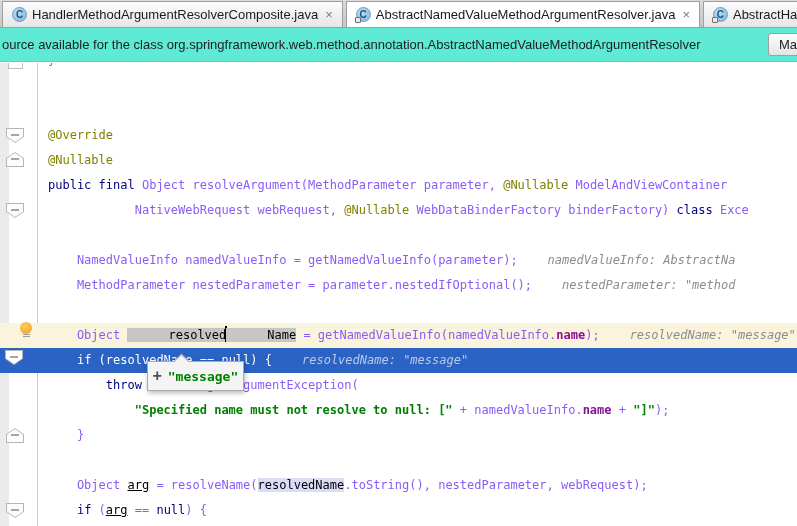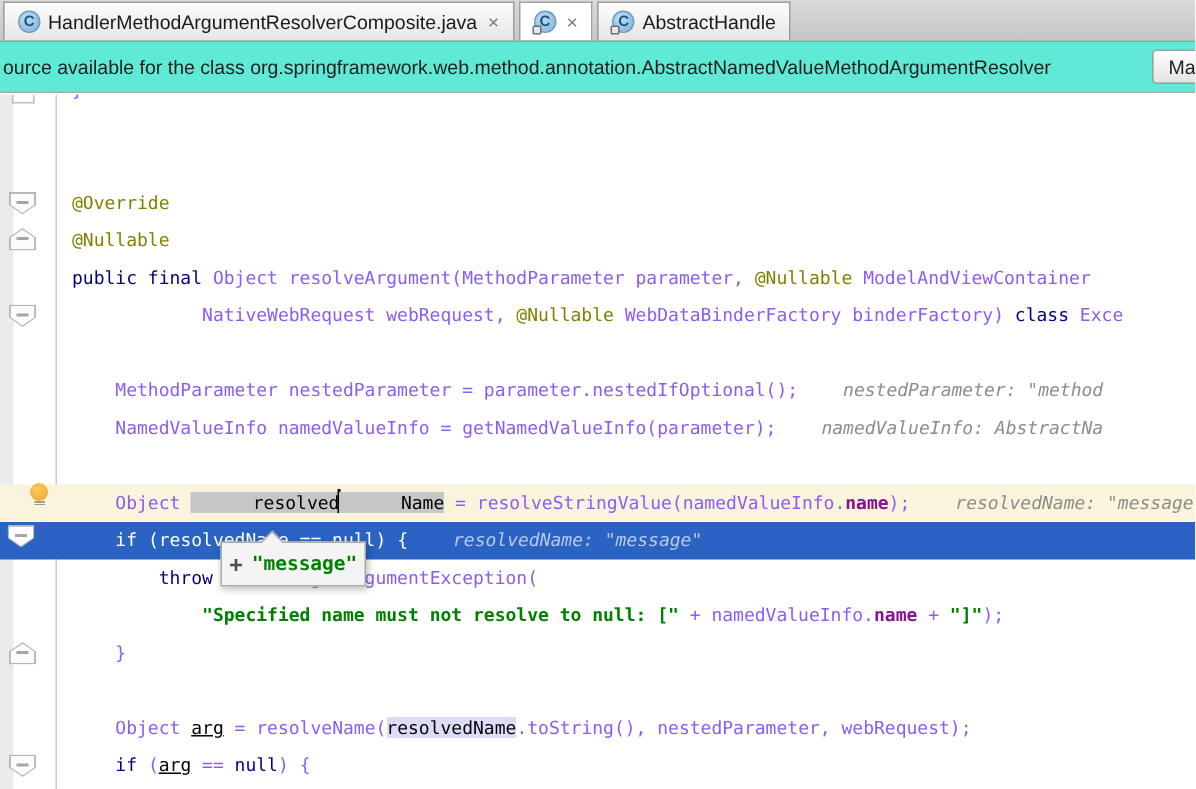--- a/index.html
+++ b/index.html
@@ -87,20 +87,21 @@
 <div class="app">
 
   <div class="tabbar">
       <div class="tab">
         <span class="cicon">C</span>
         <span>HandlerMethodArgumentResolverComposite.java</span>
         <span class="tclose">×</span>
       </div>
       <div class="tab active">
         <span class="cicon">C<span class="lock"></span></span>
+        <span>AbstractNamedValueMethodArgumentResolver.java</span>
         <span class="tclose">×</span>
       </div>
       <div class="tab">
         <span class="cicon">C<span class="lock"></span></span>
         <span>AbstractHandle</span>
       </div>
     </div>
 
   <div class="banner">
     <span class="banner-msg">ource available for the class org.springframework.web.method.annotation.AbstractNamedValueMethodArgumentResolver</span>
@@ -112,24 +113,24 @@
     <div class="vline"></div>
     <div class="rows">
         <div class="row"><span class="seg-plain">}</span></div>
         <div class="row"></div>
         <div class="row"></div>
         <div class="row"><span class="seg-ann">@Override</span></div>
         <div class="row"><span class="seg-ann">@Nullable</span></div>
         <div class="row"><span class="seg-kw">public final</span><span class="seg-plain"> Object resolveArgument(MethodParameter parameter, </span><span class="seg-ann">@Nullable</span><span class="seg-plain"> ModelAndViewContainer</span></div>
         <div class="row"><span class="seg-plain">            NativeWebRequest webRequest, </span><span class="seg-ann">@Nullable</span><span class="seg-plain"> WebDataBinderFactory binderFactory) </span><span class="seg-kw">class</span><span class="seg-plain"> Exce</span></div>
         <div class="row"></div>
+        <div class="row"><span class="seg-plain">    NamedValueInfo namedValueInfo = getNamedValueInfo(parameter);</span><span class="seg-hint">namedValueInfo: AbstractNa</span></div>
         <div class="row"><span class="seg-plain">    MethodParameter nestedParameter = parameter.nestedIfOptional();</span><span class="seg-hint">nestedParameter: "method</span></div>
-        <div class="row"><span class="seg-plain">    NamedValueInfo namedValueInfo = getNamedValueInfo(parameter);</span><span class="seg-hint">namedValueInfo: AbstractNa</span></div>
         <div class="row"></div>
-        <div class="row bg-yellow"><span class="seg-plain">    Object </span><span class="seg-sel">resolved</span><span class="caret"></span><span class="seg-sel">Name</span><span class="seg-plain"> = resolveStringValue(namedValueInfo.</span><span class="seg-fld">name</span><span class="seg-plain">);</span><span class="seg-hint">resolvedName: "message" n</span></div>
+        <div class="row bg-yellow"><span class="seg-plain">    Object </span><span class="seg-sel">resolved</span><span class="caret"></span><span class="seg-sel">Name</span><span class="seg-plain"> = getNamedValueInfo(namedValueInfo.</span><span class="seg-fld">name</span><span class="seg-plain">);</span><span class="seg-hint">resolvedName: "message" n</span></div>
         <div class="row bg-blue"><span class="seg-plain">    </span><span class="seg-kw">if</span><span class="seg-plain"> (resolvedName == </span><span class="seg-kw">null</span><span class="seg-plain">) {</span><span class="seg-hint">resolvedName: "message"</span></div>
         <div class="row"><span class="seg-plain">        </span><span class="seg-kw">throw new</span><span class="seg-plain"> IllegalArgumentException(</span></div>
         <div class="row"><span class="seg-plain">            </span><span class="seg-str">"Specified name must not resolve to null: ["</span><span class="seg-plain"> + namedValueInfo.</span><span class="seg-fld">name</span><span class="seg-plain"> + </span><span class="seg-str">"]"</span><span class="seg-plain">);</span></div>
         <div class="row"><span class="seg-plain">    }</span></div>
         <div class="row"></div>
         <div class="row"><span class="seg-plain">    Object </span><span class="seg-und">arg</span><span class="seg-plain"> = resolveName(</span><span class="seg-lav">resolvedName</span><span class="seg-plain">.toString(), nestedParameter, webRequest);</span></div>
         <div class="row"><span class="seg-plain">    </span><span class="seg-kw">if</span><span class="seg-plain"> (</span><span class="seg-und">arg</span><span class="seg-plain"> == </span><span class="seg-kw">null</span><span class="seg-plain">) {</span></div>
       </div>
     <div class="icons">
         <div class="foldpartial" style="left: 8px; top: 0px;"></div>

